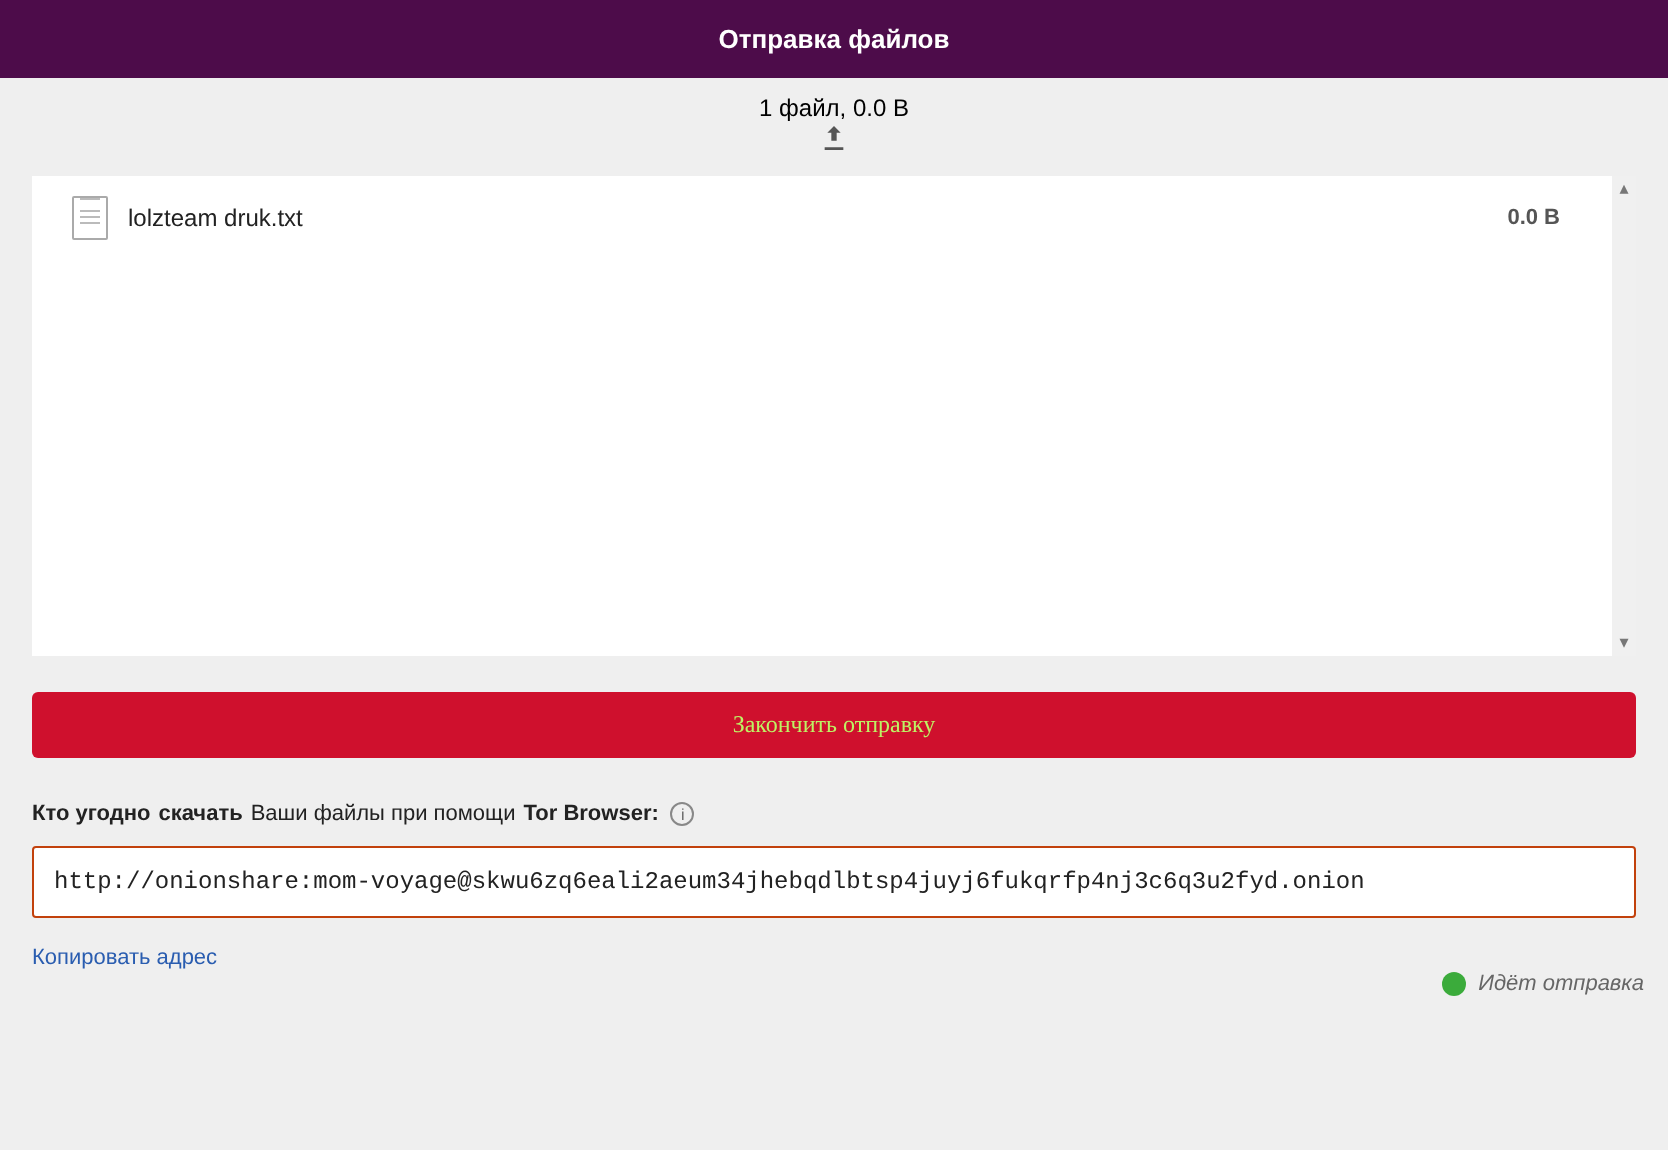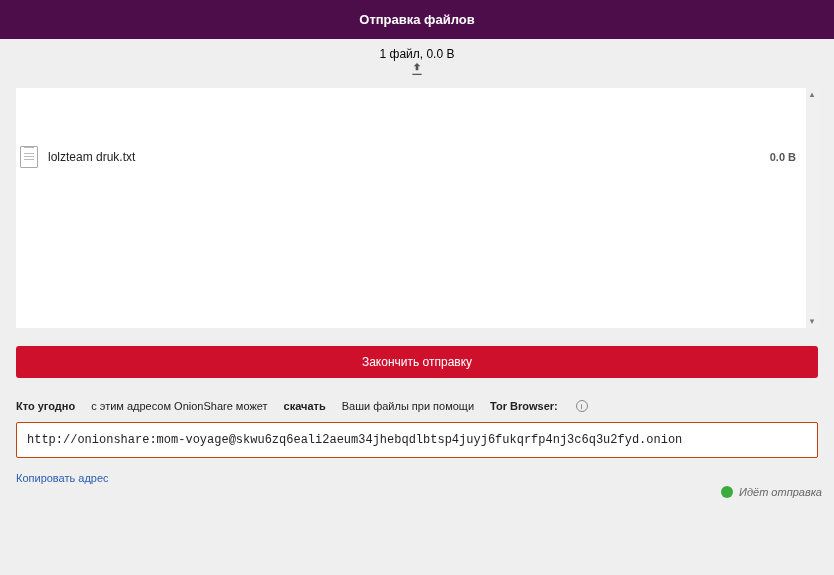--- a/index.html
+++ b/index.html
@@ -42,23 +42,22 @@
     background: #efefef;
   }
   .file-list-wrap {
     position: relative;
     background: #fff;
     height: 240px;
     display: flex;
   }
   .file-list {
     flex: 1;
-    padding: 6px 0;
+    padding: 6px 16px;
     overflow-y: auto;
-    margin-top: 48px;
   }
   .scroll-gutter {
     width: 12px;
     background: #f0f0f0;
     display: flex;
     flex-direction: column;
     justify-content: space-between;
     align-items: center;
     padding: 2px 0;
   }
@@ -86,36 +85,37 @@
     left: 3px; right: 3px;
     height: 1px;
     background: #bbb;
   }
   .file-icon::before { top: 6px; box-shadow: 0 3px 0 #bbb, 0 6px 0 #bbb; }
   .file-name { flex: 1; font-size: 12px; color: #222; }
   .file-size { font-size: 11px; color: #555; font-weight: bold; }
   .stop-btn {
     margin-top: 18px;
     background: #cf102d;
-    color: #ffffff;
+    color: #bef264;
     border: none;
     border-radius: 3px;
     padding: 9px 0;
     font-size: 12px;
     cursor: pointer;
     text-align: center;
+    font-family: Liberation Serif, serif;
   }
   .info-line {
     margin-top: 22px;
     font-size: 11px;
     color: #222;
     display: flex;
     align-items: center;
     flex-wrap: wrap;
-    gap: 16px;
+    gap: 4px;
   }
   .info-line strong { font-weight: bold; }
   .info-icon {
     display: inline-flex;
     align-items: center;
     justify-content: center;
     width: 12px; height: 12px;
     border: 1px solid #888;
     border-radius: 50%;
     font-size: 8px;
@@ -190,21 +190,20 @@
       <span class="scroll-arrow">▾</span>
     </div>
   </div>
 
   <button class="stop-btn">
     <span>Закончить отправку</span>
   </button>
 
   <div class="info-line">
     <strong>Кто угодно</strong>
-    <span> с этим адресом OnionShare может </span>
     <strong>скачать</strong>
     <span> Ваши файлы при помощи </span>
     <strong>Tor Browser:</strong>
     <span class="info-icon">i</span>
   </div>
 
   <div class="url-box">
     <span>http://onionshare:mom-voyage@skwu6zq6eali2aeum34jhebqdlbtsp4juyj6fukqrfp4nj3c6q3u2fyd.onion</span>
   </div>
 

